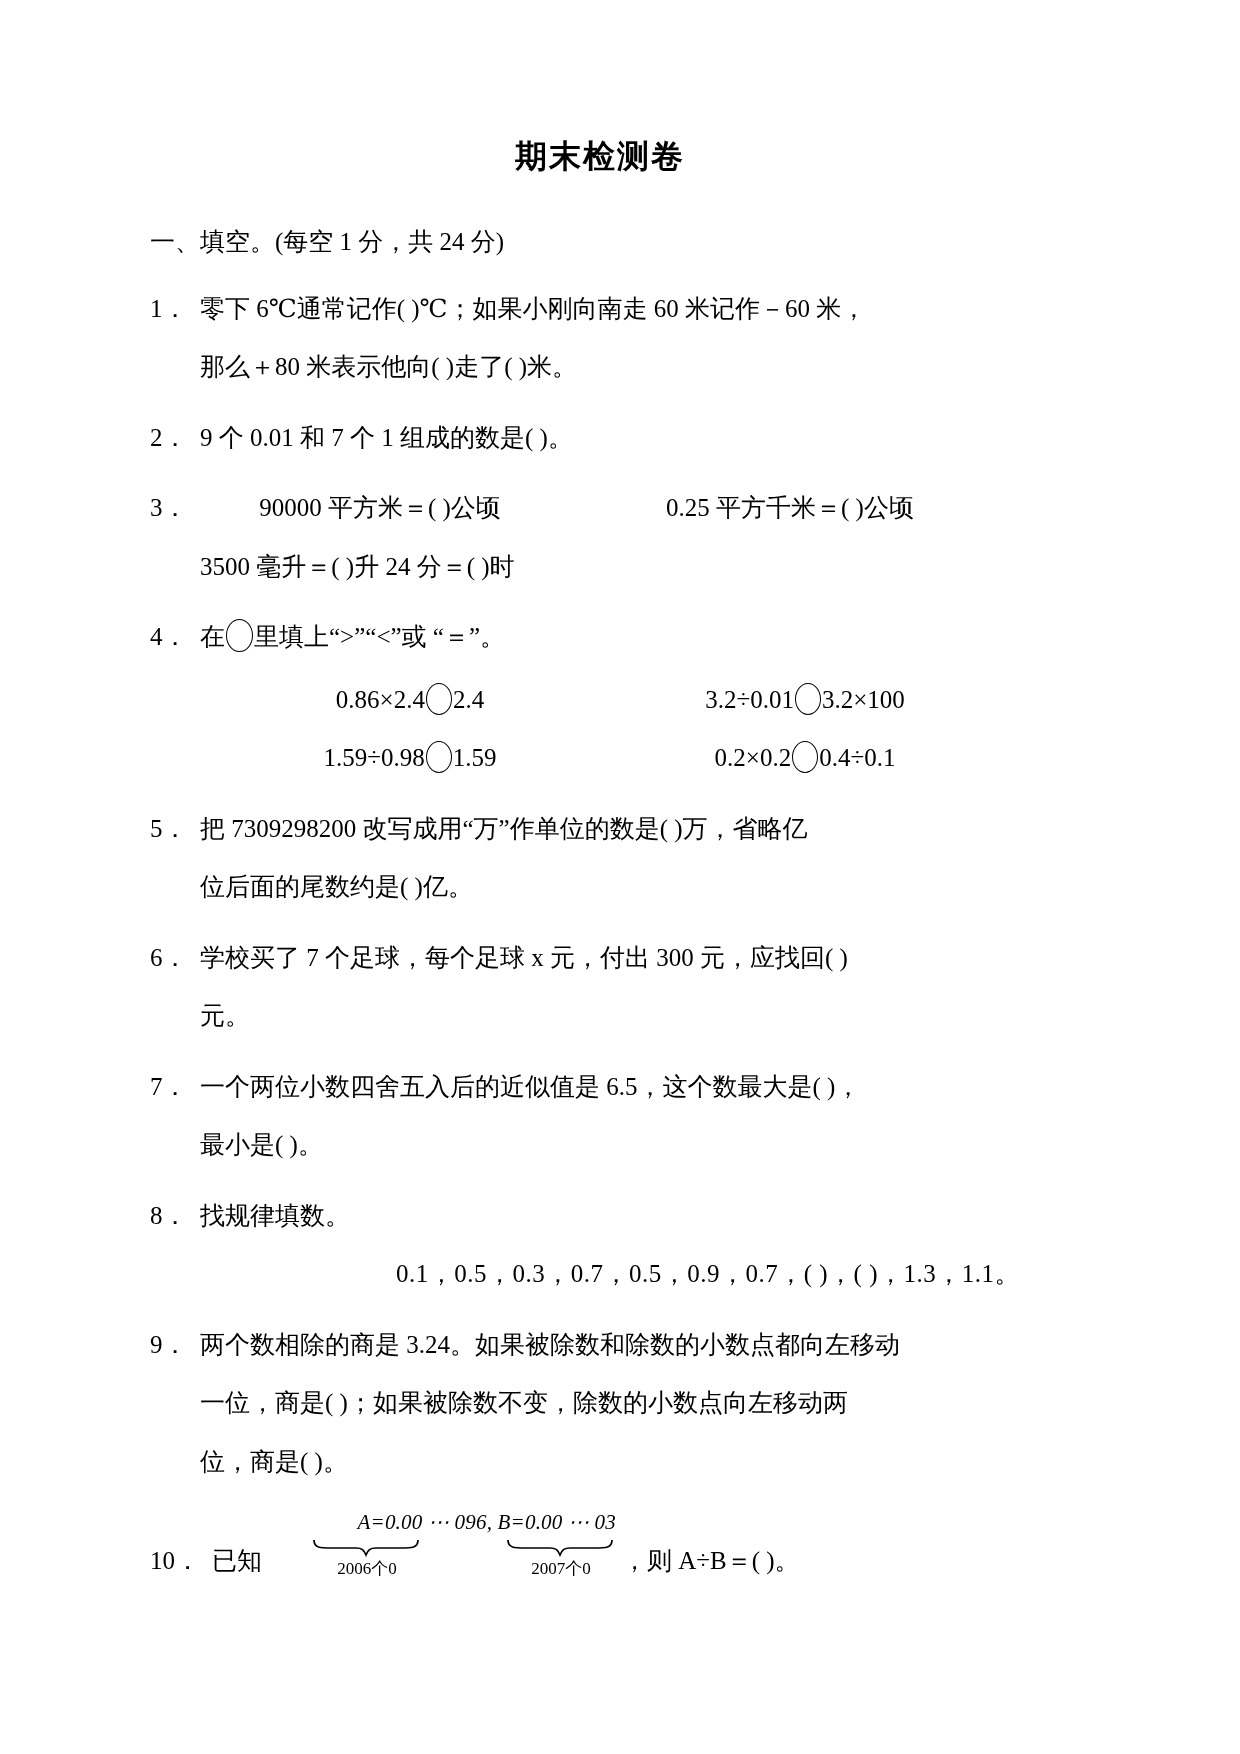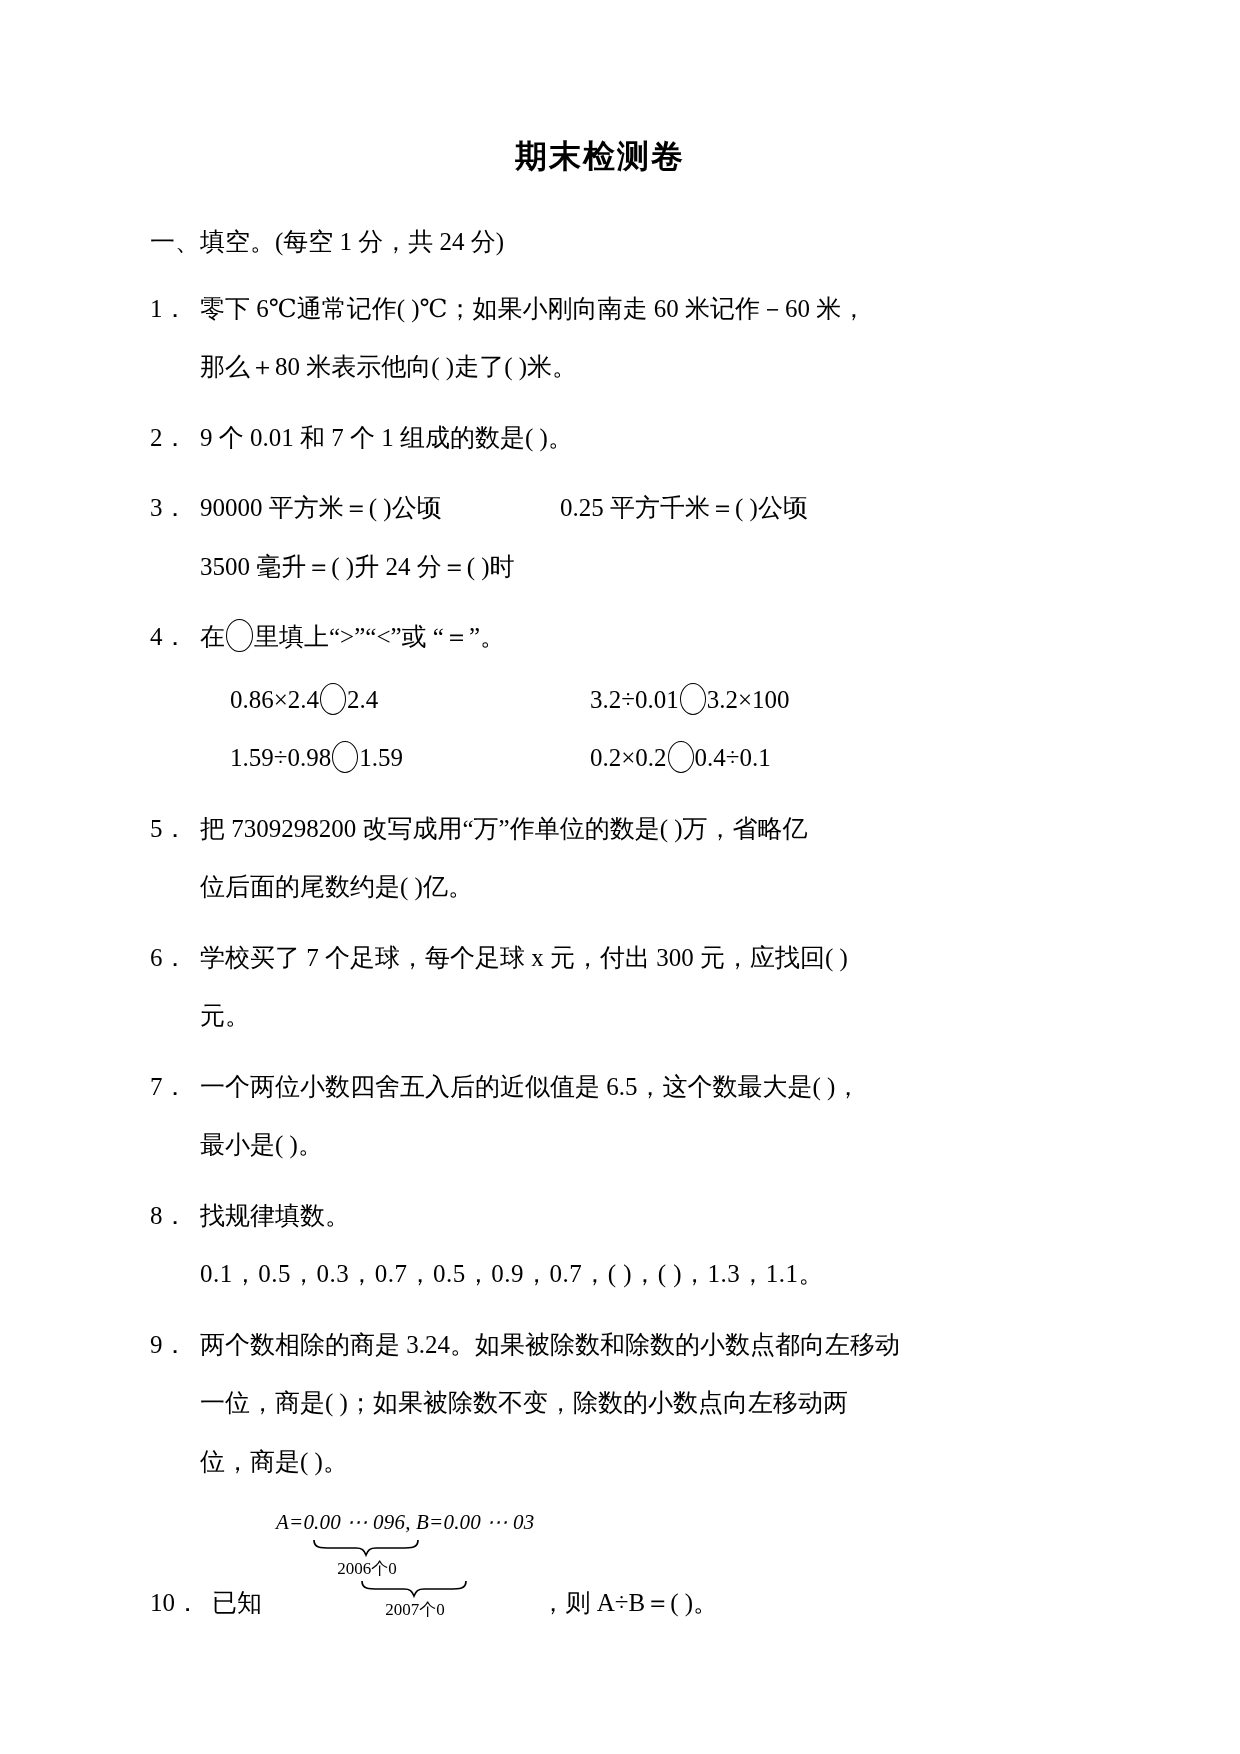--- a/index.html
+++ b/index.html
@@ -90,31 +90,32 @@
     width: 26px;
     height: 32px;
     vertical-align: -7px;
   }
 
   
   .two-col {
     display: flex;
     margin-top: 16px;
     white-space: nowrap;
+    text-align: center;
   }
   .two-col .col-a {
     width: 360px;
     flex: 0 0 auto;
   }
   .two-col .col-b {
     flex: 1 1 auto;
   }
 
   
-  .seq { letter-spacing: 0.5px; }
+  .seq { letter-spacing: 0.5px; text-align: right; }
 
   
   .q10 {
     display: flex;
     align-items: flex-end;
     margin-top: 26px;
     font-size: 25px;
     line-height: 1.4;
   }
   .q10 .q-num { width: 62px; padding-bottom: 2px; }
@@ -128,21 +129,20 @@
   .brace-top {
     font-size: 21px;
     white-space: nowrap;
     text-align: right;
     font-style: italic;
     letter-spacing: 0.2px;
   }
   .brace-mid {
     display: flex;
     margin-top: 1px;
-    flex-direction: column;
   }
   .brace-unit { position: relative; }
   .brace-svg { display: block; }
   .brace-label {
     font-size: 17px;
     text-align: center;
     font-style: normal;
     margin-top: 0px;
     white-space: nowrap;
   }

